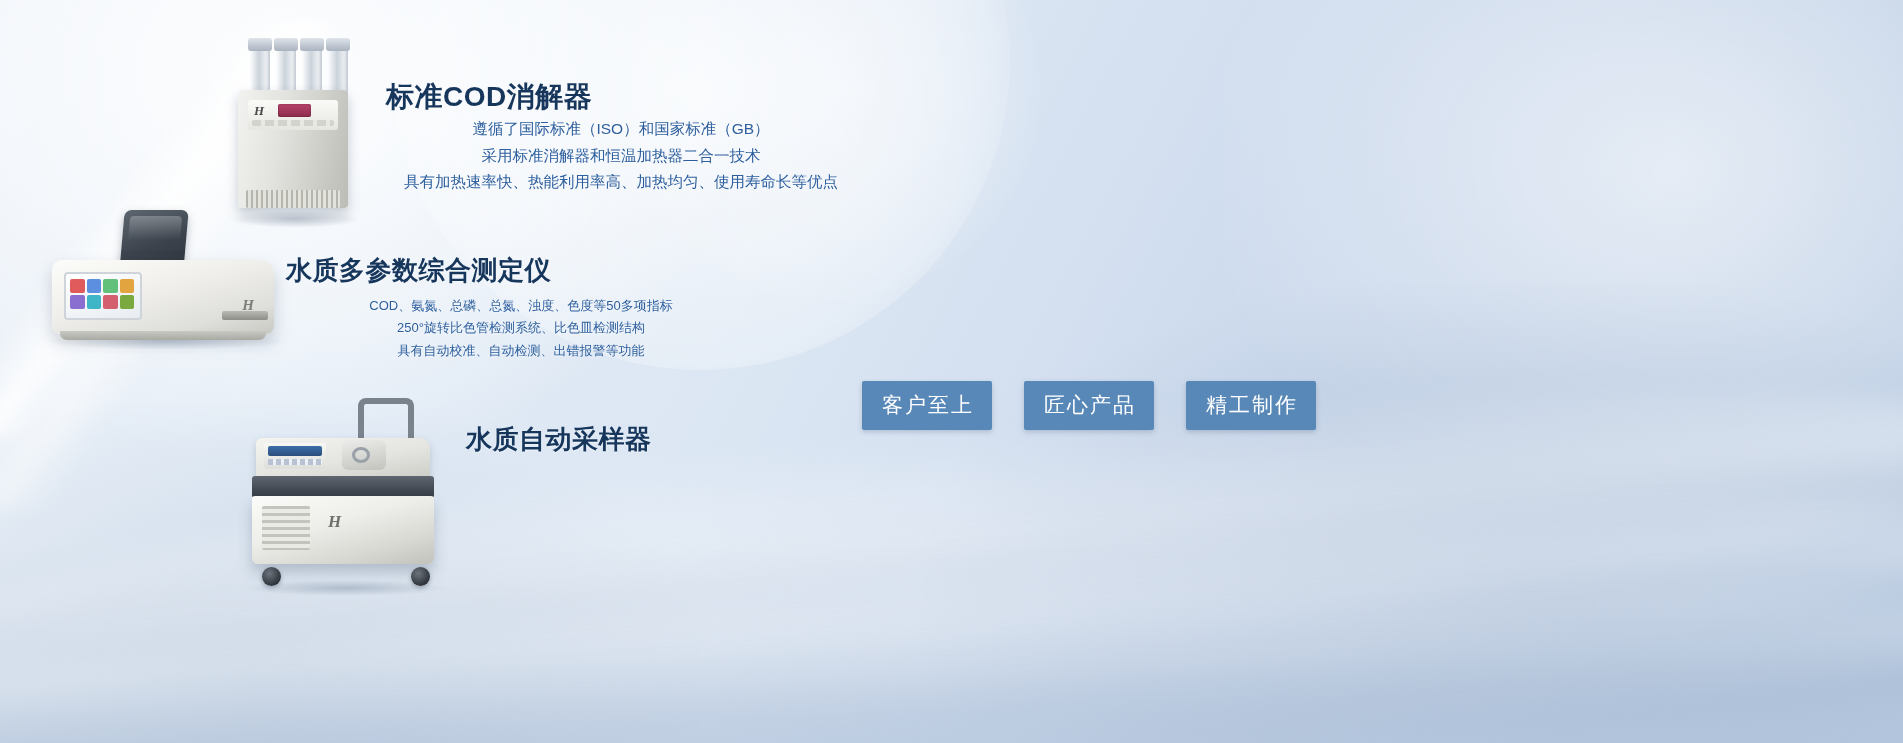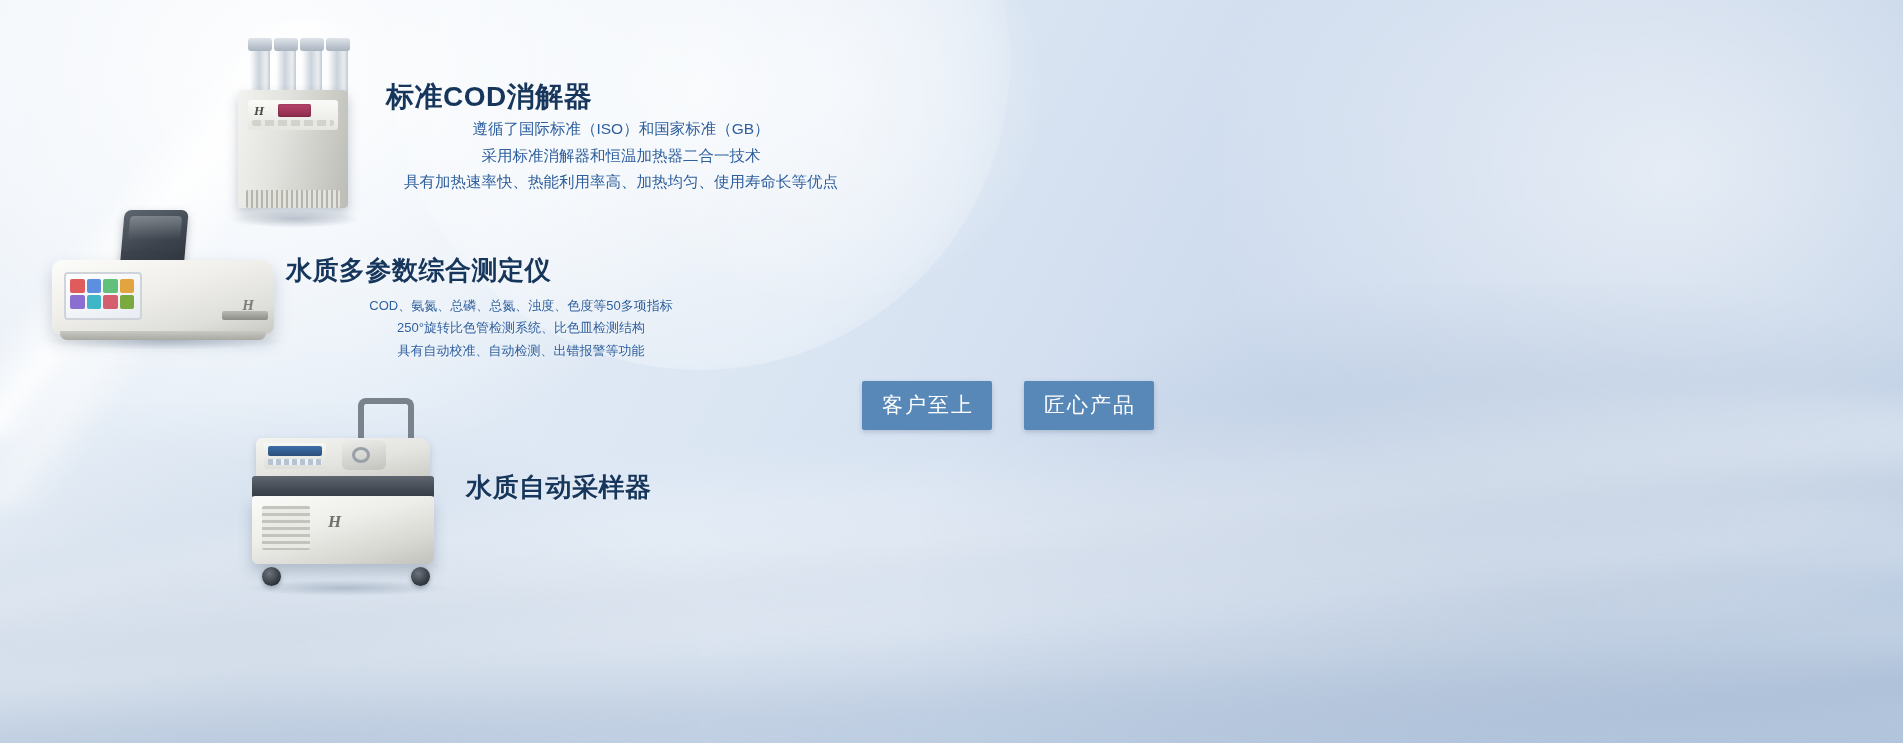--- a/index.html
+++ b/index.html
@@ -440,26 +440,27 @@
     <div class="band"></div>
     <div class="cabinet">
       <span class="vents"></span>
       <span class="logo-h">H</span>
     </div>
     <div class="wheel w1"></div>
     <div class="wheel w2"></div>
   </div>
 
   <div class="product-row" id="row-3" style="left:466px; top:422px; width:400px; height:130px;">
-    <div class="product-text" style="width:400px;margin-top:48px;">
+    <div class="product-text" style="width:400px;">
       <div class="product-title">水质自动采样器</div>
       <div class="product-desc" style="width:400px;">
       </div>
     </div>
   </div>
 
 
   <div id="tagline-row">
     <div class="tag-pill">客户至上</div>
     <div class="tag-pill">匠心产品</div>
+    <div class="tag-pill">精工制作</div>
   </div>
 
 </div>
 
 </body></html>

